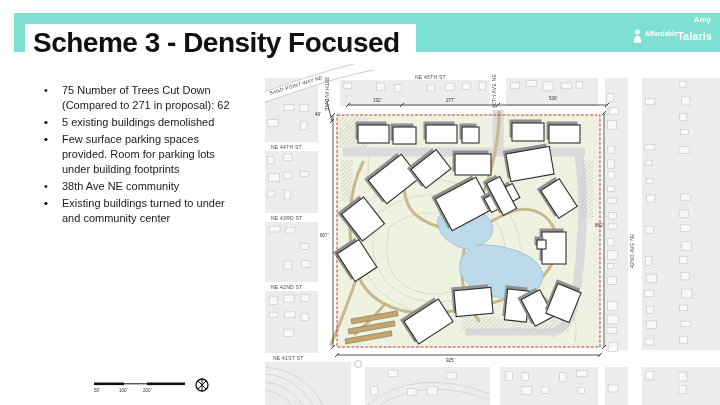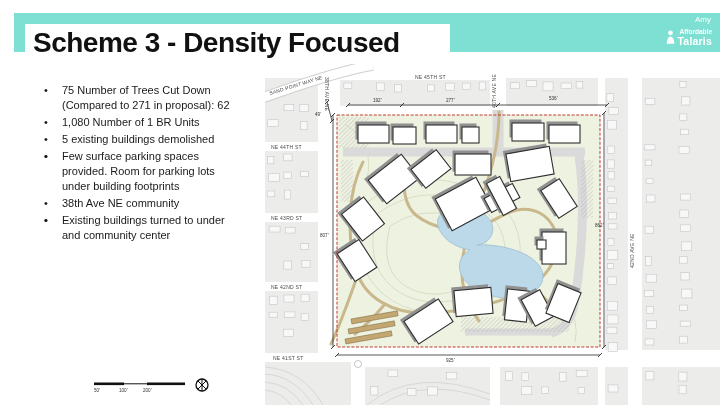--- a/index.html
+++ b/index.html
@@ -1,24 +1,24 @@
 <!DOCTYPE html>
 <html><head>
 <meta charset="utf-8">
 <style>
   html,body{margin:0;padding:0;}
   body{width:720px;height:405px;position:relative;overflow:hidden;background:#ffffff;
        font-family:"Liberation Sans", sans-serif;}
   .banner{position:absolute;left:14px;top:13px;width:706px;height:39px;background:#7de0d2;}
-  .title-box{position:absolute;left:25px;top:24px;width:425px;height:38px;background:#ffffff;}
+  .title-box{position:absolute;left:25px;top:24px;width:391px;height:38px;background:#ffffff;}
   .title-box h1{margin:0;padding:3px 0 0 8px;font-size:28px;font-weight:bold;color:#111;
                 letter-spacing:-0.5px;white-space:nowrap;}
-  .presenter{position:absolute;top:15px;right:9px;color:#ffffff;font-size:8px;font-weight:normal;}
+  .presenter{position:absolute;top:15px;right:9px;color:#ffffff;font-size:8px;font-weight:bold;}
   .logo{position:absolute;top:29px;right:8px;display:flex;align-items:center;gap:2px;color:#fff;}
-  .logo .txt{display:flex;flex-direction:column;line-height:1;align-items:flex-end;}
+  .logo .txt{display:flex;flex-direction:row;line-height:1;}
   .logo .l1{font-size:6.5px;font-weight:bold;}
   .logo .l2{font-size:10.5px;font-weight:bold;letter-spacing:.2px;}
   ul.bullets{position:absolute;left:40px;top:83px;width:198px;margin:0;padding:0;list-style:none;
              font-size:11px;line-height:1.36;color:#1a1a1a;}
   ul.bullets li{position:relative;padding-left:22px;margin-bottom:2px;}
   ul.bullets li .dot{position:absolute;left:4px;top:0;}
   .scalebar{position:absolute;left:92px;top:377px;}
   .map{position:absolute;left:265px;top:64px;width:455px;height:341px;}
   svg{display:block;}
   svg text{font-family:"Liberation Sans", sans-serif;}
@@ -42,21 +42,21 @@
     <path d="M1,11 C1,6.8 2.6,5.2 4,5.2 C5.4,5.2 7,6.8 7,11 Z" fill="#ffffff"></path>
   </svg>
   <span class="txt">
     <span class="l1">Affordable</span>
     <span class="l2">Talaris</span>
   </span>
 </div>
 
 <ul class="bullets" id="bullet-list">
     <li><span class="dot">•</span><span>75 Number of Trees Cut Down (Compared to 271 in proposal): 62</span></li>
-    <li><span class="dot">•</span><span>1,080 Number of 1 BR Units</span></li>
+    <li><span class="dot">•</span></li>
     <li><span class="dot">•</span><span>5 existing buildings demolished</span></li>
     <li><span class="dot">•</span></li>
     <li><span class="dot">•</span><span>Few surface parking spaces provided. Room for parking lots under building footprints</span></li>
     <li><span class="dot">•</span><span>38th Ave NE community</span></li>
     <li><span class="dot">•</span></li>
     <li><span class="dot">•</span><span>Existing buildings turned to under and community center</span></li>
   </ul>
 
 <svg class="scalebar" width="125" height="22" viewBox="0 0 125 22">
   <rect x="2" y="5.5" width="30" height="2.6" fill="#111"></rect>

